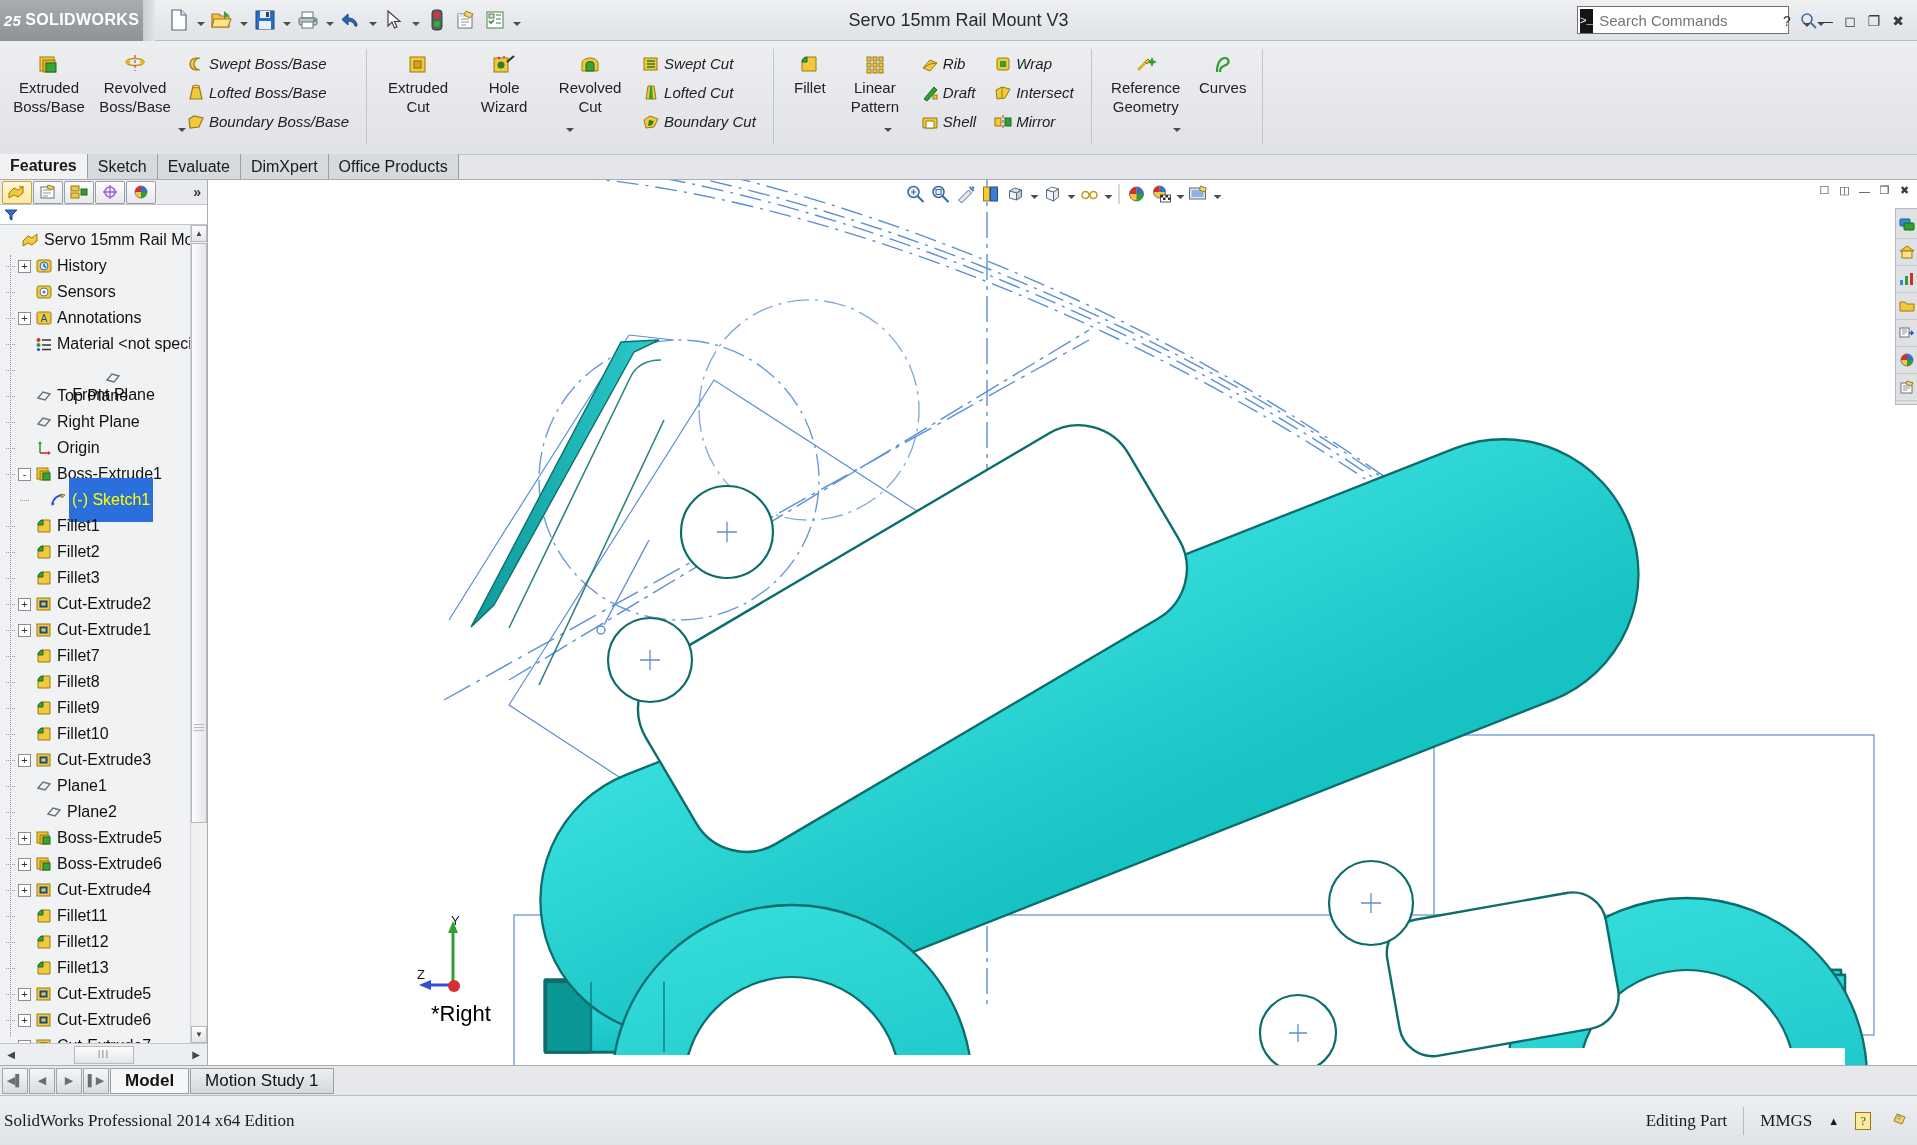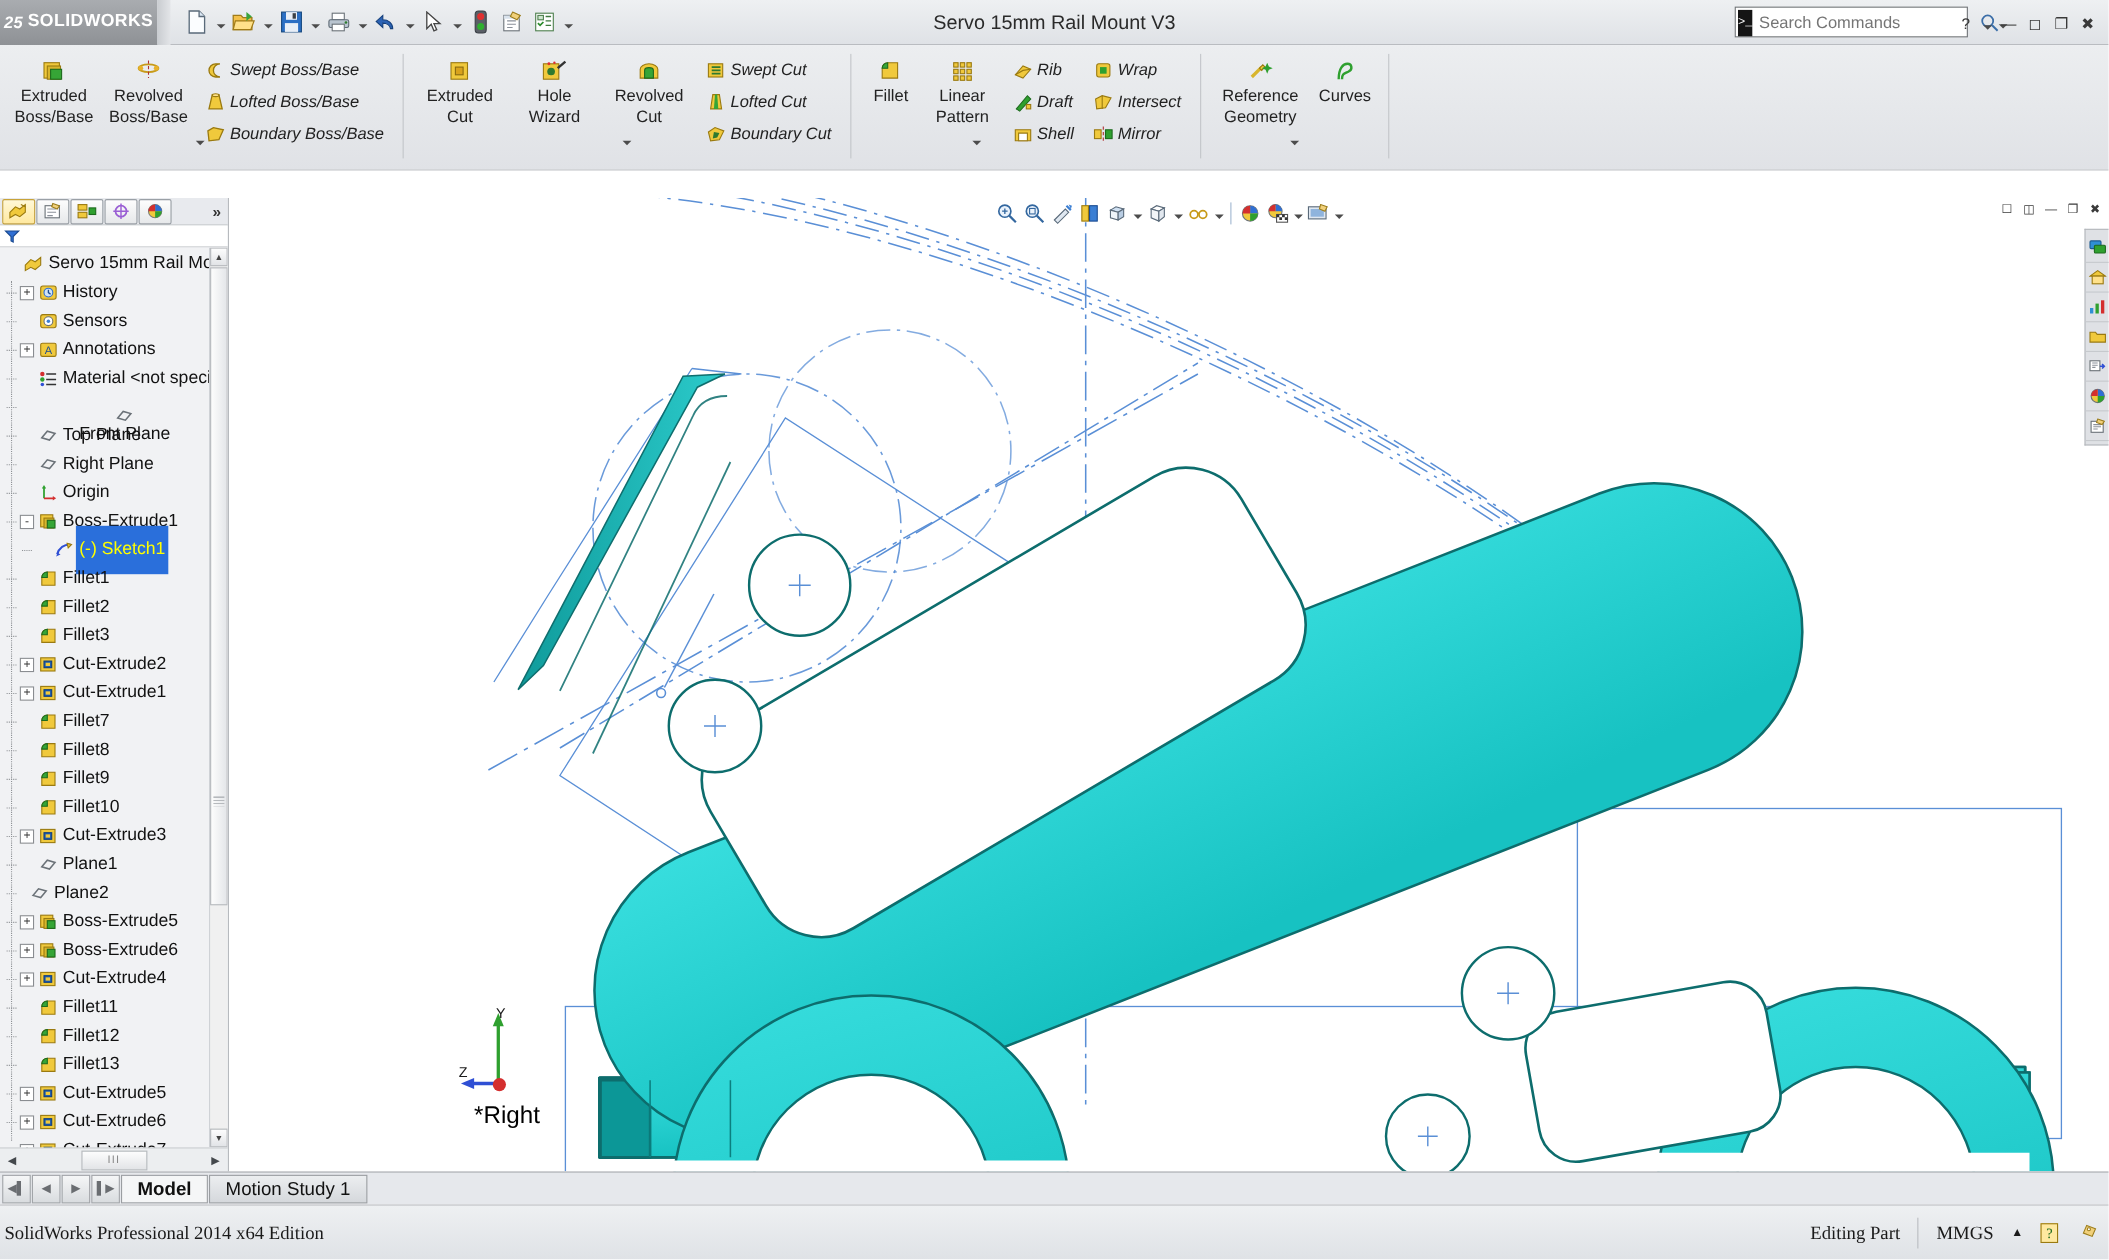--- a/index.html
+++ b/index.html
@@ -586,20 +586,27 @@
         </div>
         <div class="lbl">Curves</div>
       </div>
       <div class="grp-caret"><i class="caret-d"></i></div>
     </div>
 
     <div class="rsep"></div>
 
   </div>
 
+  <div class="cmdtabs">
+    <div class="ctab active">Features</div>
+    <div class="ctab">Sketch</div>
+    <div class="ctab">Evaluate</div>
+    <div class="ctab">DimXpert</div>
+    <div class="ctab">Office Products</div>
+  </div>
 
   <div class="leftpanel">
     <div class="tree-tabs">
       <div class="tt-btn sel">
         <svg width="20" height="16" viewBox="0 0 20 16">
             <path d="M2 9l5-5 4 2 5-4v7l-5 4-4-2-5 3z" fill="#f0c93c" stroke="#9a7a10"></path>
             <path d="M12 2l4 2" stroke="#9a7a10"></path>
           </svg>
       </div>
       <div class="tt-btn">
@@ -882,21 +889,21 @@
           <div class="tnode" style="padding-left: 18px;">
             <span class="dash" style="left: 6px;"></span>
             <span class="expander none"></span>
             <span class="ic">
               <svg width="18" height="16" viewBox="0 0 18 16">
                 <path d="M3 10l5-6 7 2-5 6z" fill="none" stroke="#6b7278" stroke-width="1.4"></path>
               </svg>
             </span>
             <span class="txt">Plane1</span>
           </div>
-          <div class="tnode" style="padding-left: 10px;">
+          <div class="tnode" style="padding-left: 28px;">
             <span class="dash" style="left: 6px;"></span>
             <span class="expander none"></span>
             <span class="ic">
               <svg width="18" height="16" viewBox="0 0 18 16">
                 <path d="M3 10l5-6 7 2-5 6z" fill="none" stroke="#6b7278" stroke-width="1.4"></path>
               </svg>
             </span>
             <span class="txt">Plane2</span>
           </div>
           <div class="tnode" style="padding-left: 18px;">

